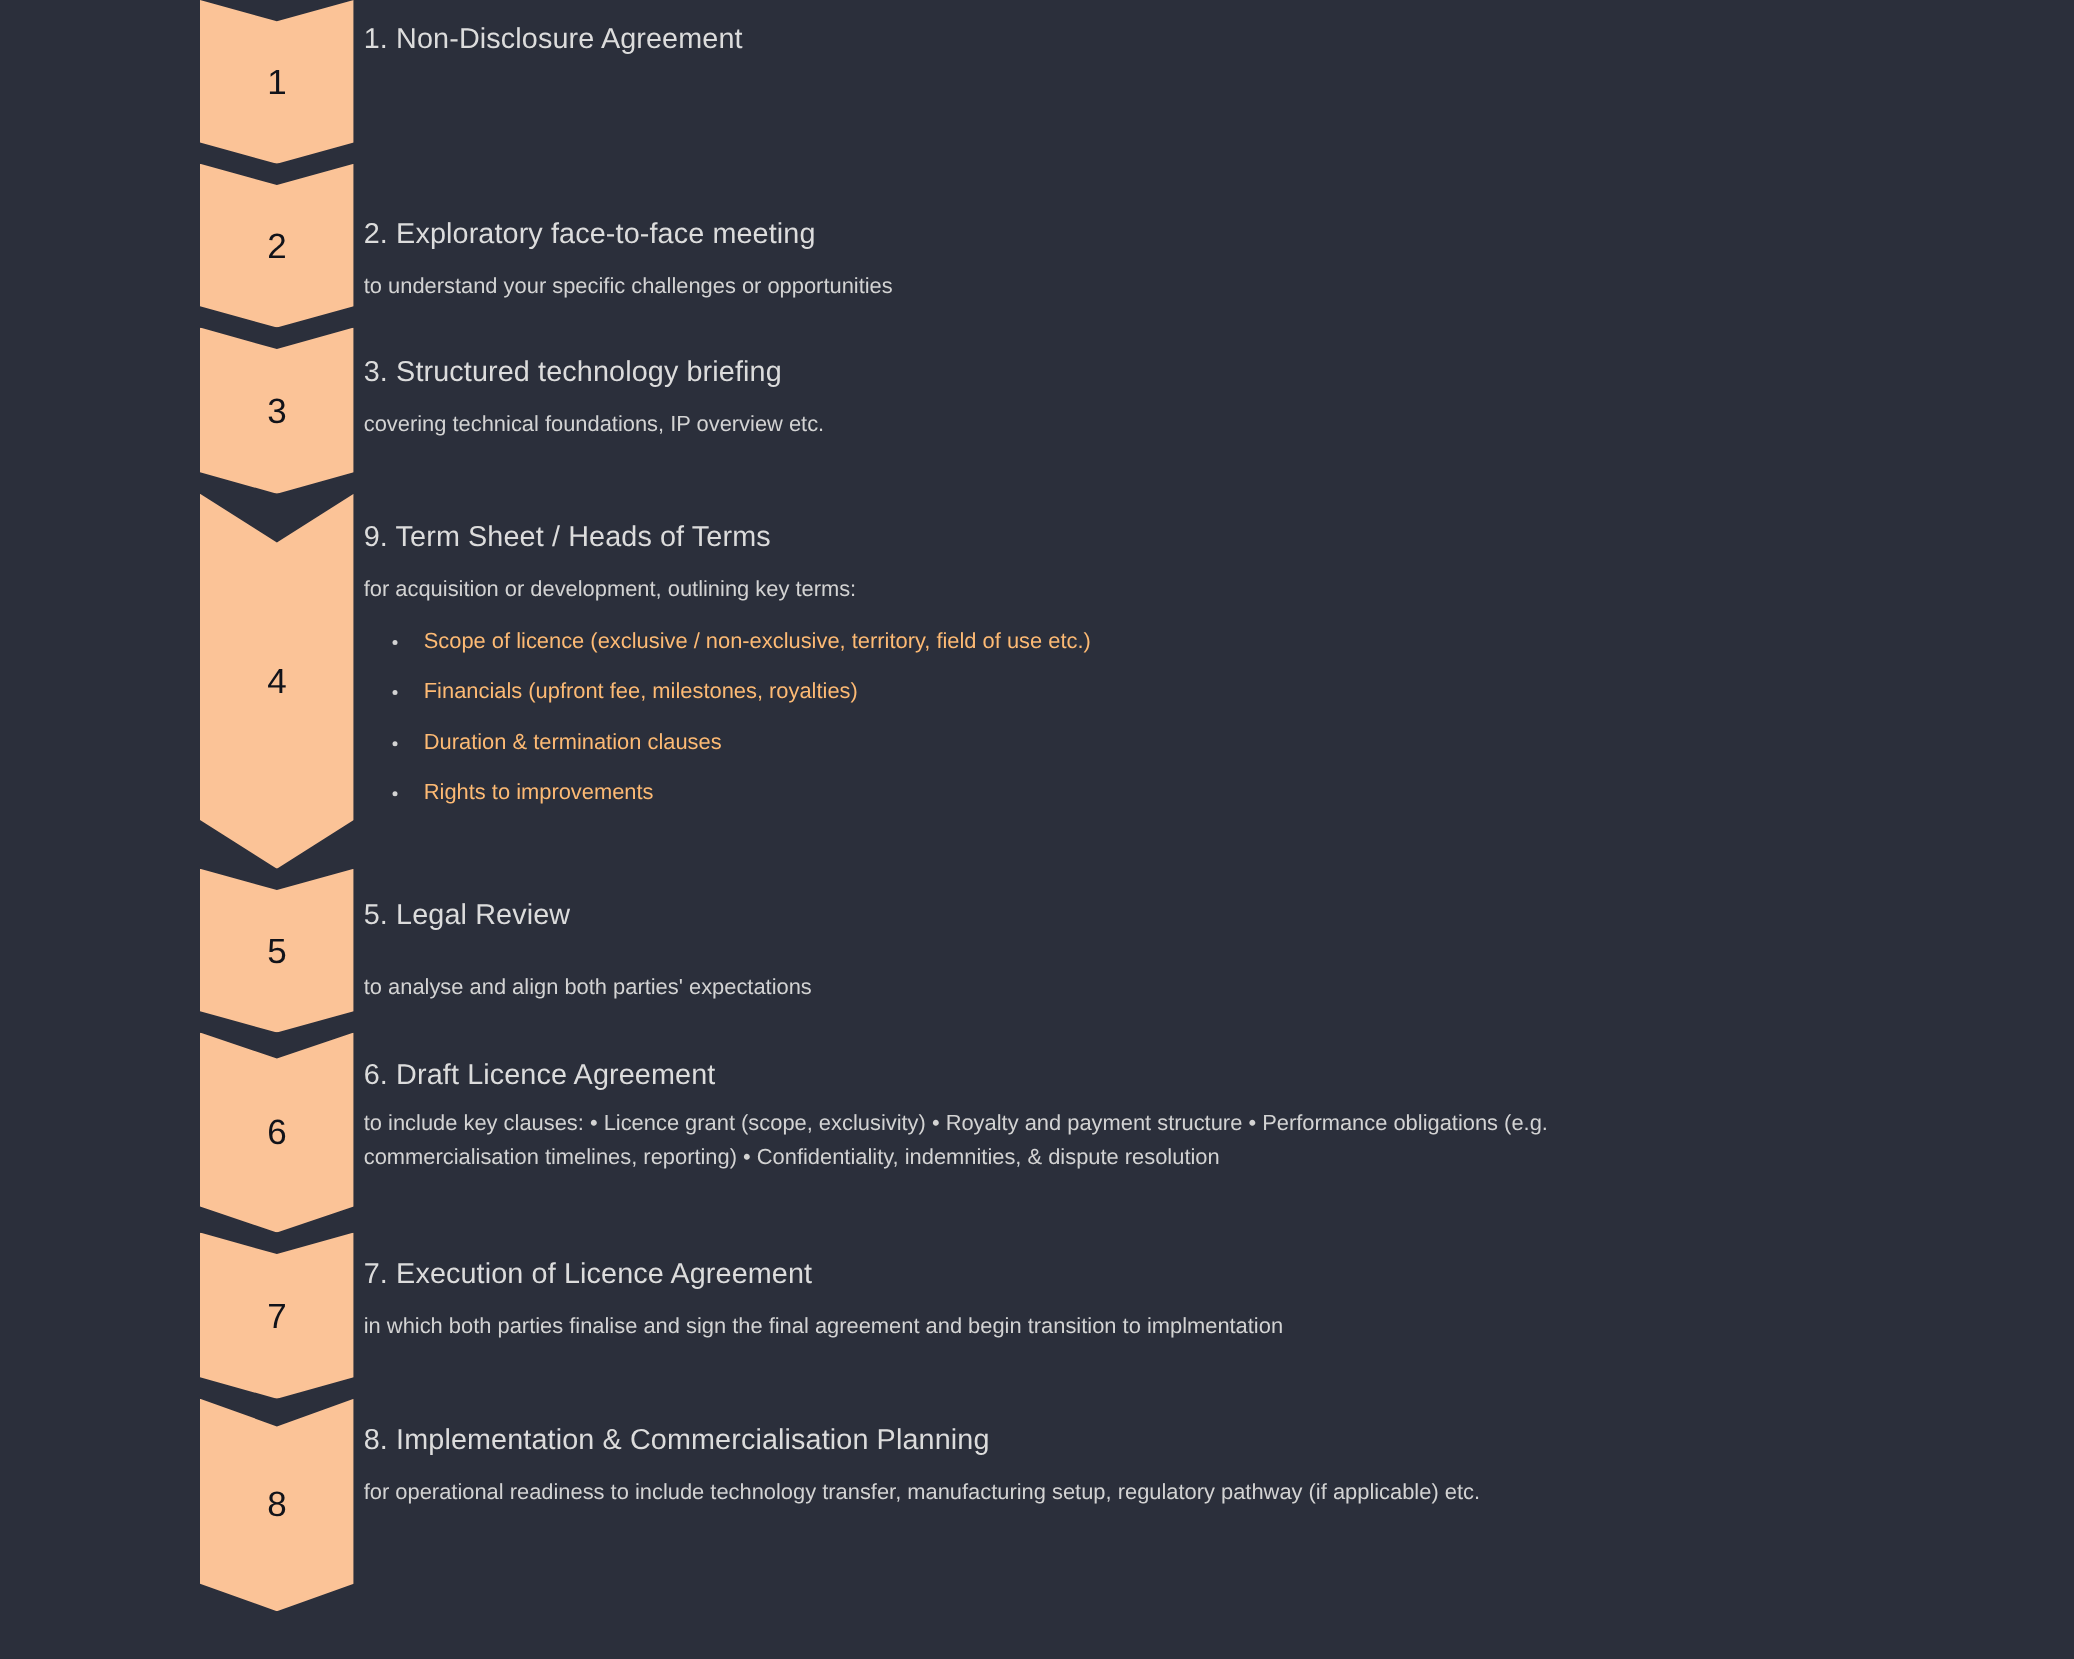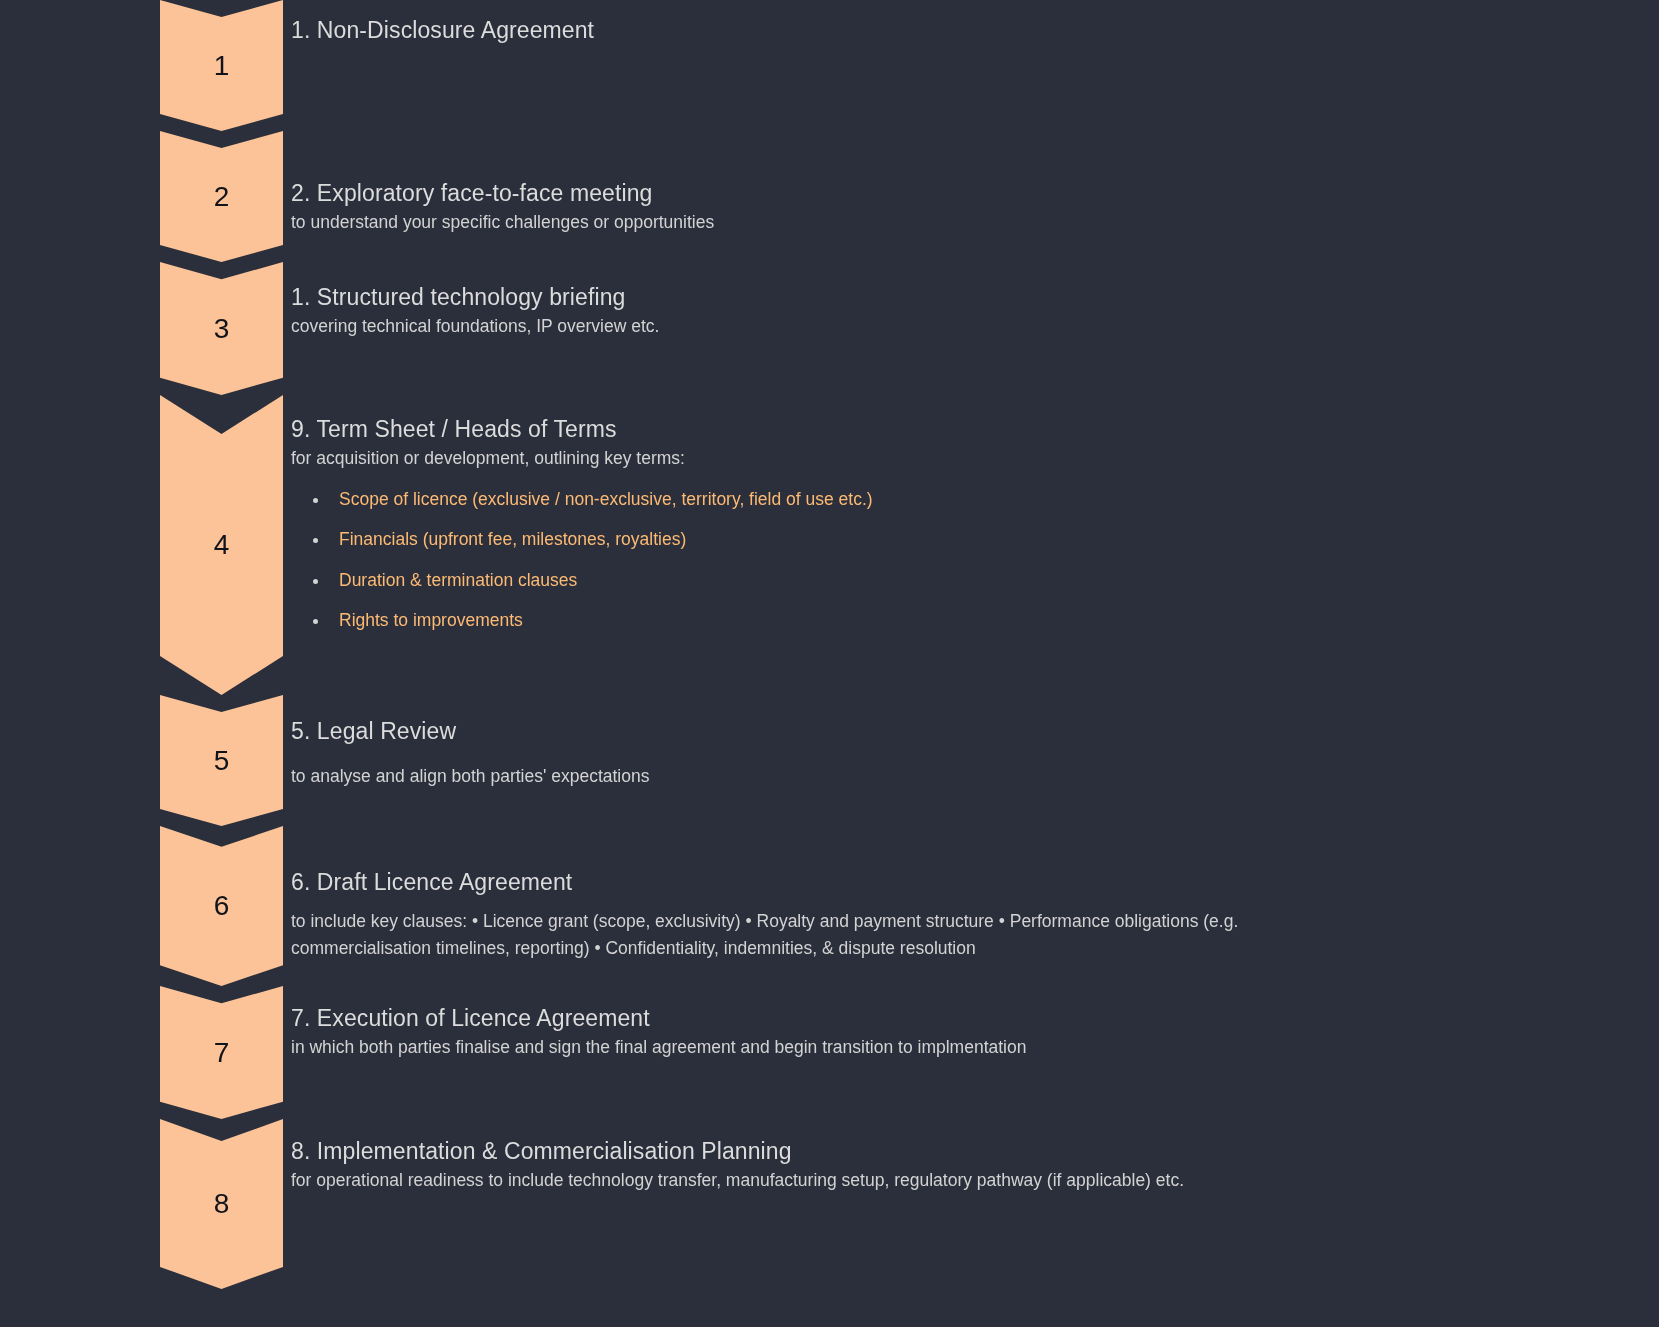--- a/index.html
+++ b/index.html
@@ -74,20 +74,21 @@
     font-weight: 400;
     line-height: 1.3;
     letter-spacing: 0.1px;
   }
 
   .step-desc {
     color: #d3d3d3;
     font-size: 17.5px;
     font-weight: 400;
     line-height: 1.55;
+    margin-top: 13px;
     max-width: 1045px;
   }
 
   .step-bullets {
     margin-top: 14px;
     padding-left: 38px;
     list-style: disc;
   }
 
   .step-bullets li {
@@ -110,21 +111,21 @@
   .h5 { height: 131px; }
   .h6 { height: 160px; }
   .h7 { height: 133px; }
   .h8 { height: 170px; }
 
   .step-row.h1 .text-col { justify-content: flex-start; padding-top: 16px; }
   .step-row.h2 .text-col { justify-content: center; padding-top: 22px; }
   .step-row.h3 .text-col { justify-content: flex-start; padding-top: 21px; }
   .step-row.h4 .text-col { justify-content: flex-start; padding-top: 20px; }
   .step-row.h5 .text-col { justify-content: flex-start; padding-top: 22px; gap: 16px; }
-  .step-row.h6 .text-col { justify-content: center; padding-top: 19px; }
+  .step-row.h6 .text-col { justify-content: flex-start; padding-top: 19px; }
   .step-row.h7 .text-col { justify-content: flex-start; padding-top: 18px; }
   .step-row.h8 .text-col { justify-content: flex-start; padding-top: 18px; }
 
   .step-row.h6 .step-desc { margin-top: 10px; max-width: 1060px; }
   .step-row.h8 .step-desc { max-width: 1160px; }
   .step-row.h7 .step-desc { max-width: 1160px; }
 </style>
 </head>
 <body>
 
@@ -153,21 +154,21 @@
     </div>
   </div>
 
   <div class="step-row h3">
     <div class="chev-col">
       <div class="chevron">
         <span class="chev-num">3</span>
       </div>
     </div>
     <div class="text-col">
-      <div class="step-title">1. Structured technology briefing</div>
+      <div class="step-title">3. Structured technology briefing</div>
       <div class="step-desc">covering technical foundations, IP overview etc.</div>
     </div>
   </div>
 
   <div class="step-row h4">
     <div class="chev-col">
       <div class="chevron">
         <span class="chev-num">4</span>
       </div>
     </div>

